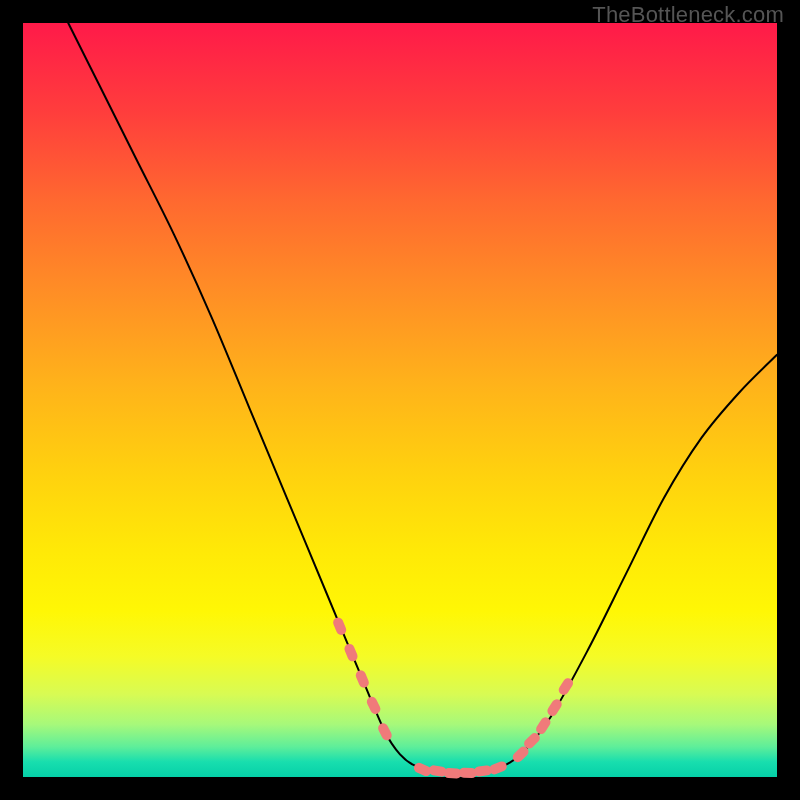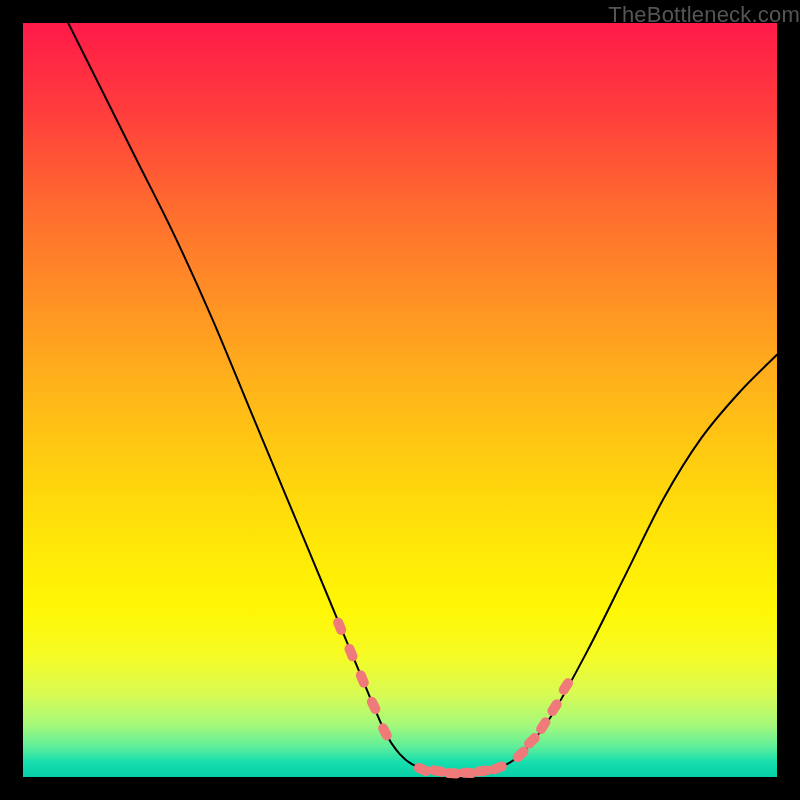--- a/index.html
+++ b/index.html
@@ -13,21 +13,21 @@
   }
   .stage {
     position: relative;
     width: 800px;
     height: 800px;
     background: #000000;
   }
   .watermark {
     position: absolute;
     top: 2px;
-    right: 0;
+    right: 16px;
     color: #555555;
     font-size: 22px;
     font-weight: 500;
     letter-spacing: 0.2px;
     user-select: none;
   }
   .plot {
     position: absolute;
     left: 23px;
     top: 23px;

